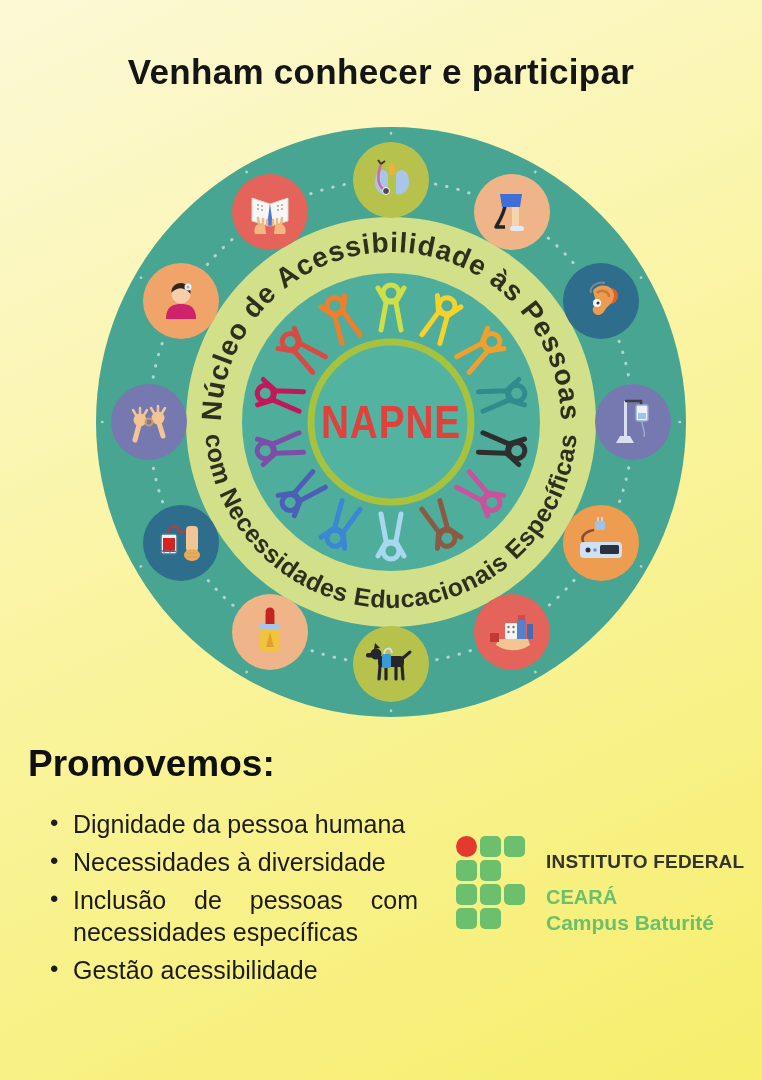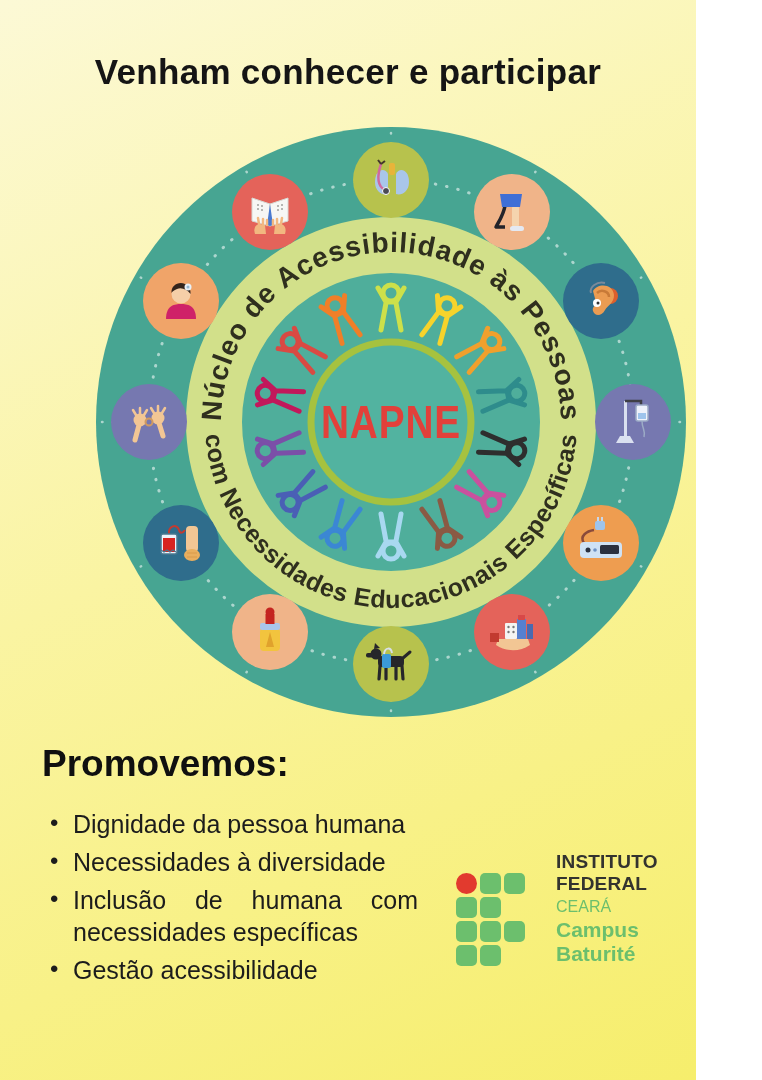--- a/index.html
+++ b/index.html
@@ -2,51 +2,51 @@
 <html style="--teal: #47a592; --inner: #4fae9b; --ring: #d2e08a; --center-ring: #a6c23f; --center-fill: #52b3a0; --napne-red: #e2403a; --arc-text: #2f2f1e; --dots: rgba(255,255,255,0.55); --if-green: #6cbf6d; --if-red: #e23a2e; --if-dark: #33332f;"><head>
 <meta charset="utf-8">
 <style>
   :root{
     --teal:#47a592; --inner:#4fae9b; --ring:#d2e08a; --center-ring:#a6c23f;
     --center-fill:#52b3a0; --napne-red:#e2403a; --arc-text:#2f2f1e;
     --dots:rgba(255,255,255,0.55);
     --if-green:#6cbf6d; --if-red:#e23a2e; --if-dark:#33332f;
   }
   html,body{margin:0;padding:0;}
-  .page{position:relative;width:696px;height:1080px;overflow:hidden;
+  .page{position:relative;width:762px;height:1080px;overflow:hidden;
     font-family:"Liberation Sans",sans-serif;
     background:linear-gradient(155deg,#fcf9d6 0%,#faf4a2 45%,#f6ee6c 100%);}
   .title{position:absolute;top:52px;left:0;width:100%;text-align:center;margin:0;
     font-size:35px;font-weight:700;color:#151515;letter-spacing:.3px;}
   .emblem{position:absolute;left:91px;top:122px;width:600px;height:600px;}
   #outerCircle{fill:var(--teal);}
   #innerDisc{fill:var(--inner);}
   #annulus{fill:none;stroke:var(--ring);stroke-width:56;}
   #dotRing{fill:none;stroke:var(--dots);stroke-width:3;stroke-dasharray:.5 11;stroke-linecap:round;}
   .spoke{stroke:var(--dots);stroke-width:2.5;stroke-dasharray:.5 10;stroke-linecap:round;}
   .arc-text{font-family:"Liberation Sans",sans-serif;font-weight:700;fill:var(--arc-text);}
   #arcTopText{font-size:28px;letter-spacing:1px;}
   #arcBotText{font-size:25px;letter-spacing:.5px;}
   #centerDisc{fill:var(--center-fill);stroke:var(--center-ring);stroke-width:7;}
   #napneText{font-family:"Liberation Sans",sans-serif;font-weight:700;font-size:46px;
     fill:var(--napne-red);letter-spacing:1px;}
-  .promote-heading{position:absolute;left:42px;top:743px;margin:0;
+  .promote-heading{position:absolute;left:28px;top:743px;margin:0;
     font-size:37px;font-weight:700;color:#101010;}
   .bullets{position:absolute;left:46px;top:808px;width:372px;margin:0;padding:0;
     list-style:none;font-size:25px;color:#1c1c1c;}
   .bullets li{position:relative;padding-left:27px;margin-bottom:6px;line-height:32px;text-align:justify;}
   .bullets li::before{content:"\2022";position:absolute;left:4px;top:-1px;font-size:24px;}
-  .if-logo{position:absolute;left:456px;top:830px;display:flex;gap:31px;align-items:flex-end;}
+  .if-logo{position:absolute;left:456px;top:830px;display:flex;gap:21px;align-items:center;}
   .if-grid{display:grid;grid-template-columns:repeat(3,21px);grid-auto-rows:21px;gap:3px;}
   .if-cell{background:var(--if-green);border-radius:5px;}
   .if-cell.red{background:var(--if-red);border-radius:50%;}
   .if-cell.empty{visibility:hidden;}
   .if-text{padding-top:21px;}
   .if-line1{font-size:19px;font-weight:700;color:var(--if-dark);letter-spacing:.2px;}
-  .if-line2{font-size:16px;font-weight:400;color:var(--if-green);margin-top:3px;}
+  .if-line2{font-size:20px;font-weight:700;color:var(--if-green);margin-top:13px;}
   .if-line3{font-size:21px;font-weight:700;color:var(--if-green);margin-top:2px;}
 </style>
 </head>
 <body>
 
 <div class="page">
 
   <h1 class="title">Venham conhecer e participar</h1>
 
   <svg class="emblem" viewBox="0 0 600 600">
@@ -286,21 +286,21 @@
         <path d="M11,12 L12,6 M7,12 L7,7 M3,13 L3,8"></path>
       </g>
     </g>
   </svg>
 
   <h2 class="promote-heading">Promovemos:</h2>
 
   <ul class="bullets">
     <li>Dignidade da pessoa humana</li>
     <li>Necessidades à diversidade</li>
-    <li>Inclusão de humana com necessidades específicas</li>
+    <li>Inclusão de pessoas com necessidades específicas</li>
     <li>Gestão acessibilidade</li>
   </ul>
 
   <div class="if-logo">
     <div class="if-grid">
       <i class="if-cell red"></i>
         <i class="if-cell"></i>
         <i class="if-cell"></i>
       <i class="if-cell"></i>
         <i class="if-cell"></i>

